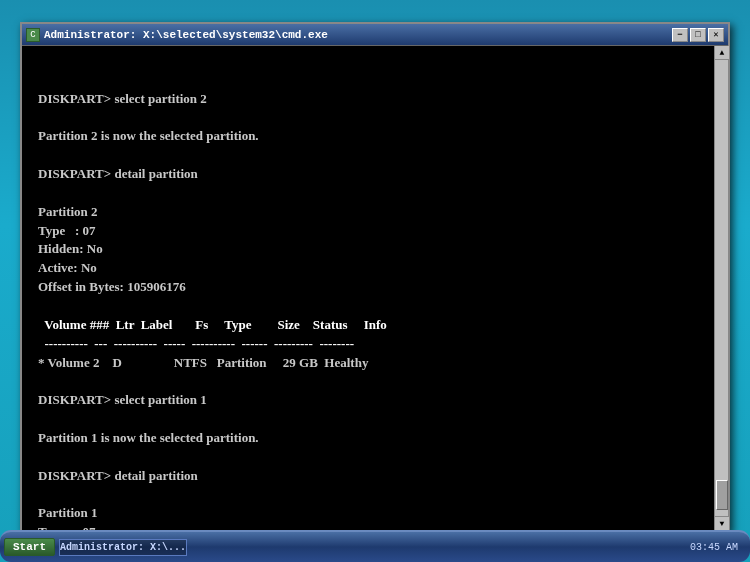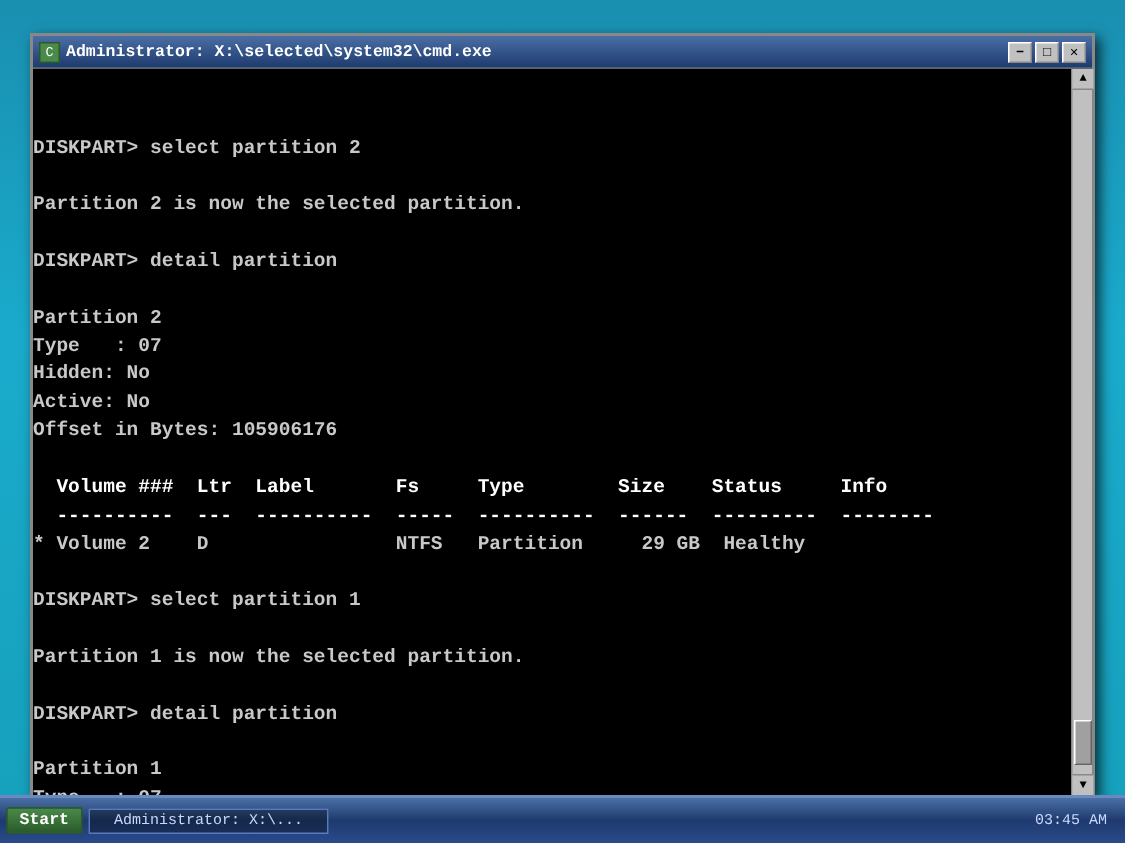--- a/index.html
+++ b/index.html
@@ -87,24 +87,24 @@
       align-items: center;
       justify-content: center;
       cursor: pointer;
       color: #000;
       font-weight: bold;
     }
 
     .terminal-body {
       background: #000000;
       color: #c8c8c8;
-      font-family: Liberation Mono, monospace;
+      font-family: Liberation Serif, serif;
       font-size: 13px;
       font-weight: bold;
-      padding: 6px 0;
+      padding: 6px 16px;
       height: calc(100% - 22px);
       overflow: hidden;
       line-height: 1.45;
       white-space: pre;
     }
 
     .scrollbar {
       position: absolute;
       right: 0;
       top: 22px;
@@ -172,18 +172,18 @@
     </div>
     <div class="terminal-body" id="terminal-content">
     <div style="display: block; min-height: 1.45em; color: rgb(200, 200, 200);">DISKPART&gt; select partition 2</div><div style="display: block; min-height: 1.45em;">&nbsp;</div><div style="display: block; min-height: 1.45em; color: rgb(200, 200, 200);">Partition 2 is now the selected partition.</div><div style="display: block; min-height: 1.45em;">&nbsp;</div><div style="display: block; min-height: 1.45em; color: rgb(200, 200, 200);">DISKPART&gt; detail partition</div><div style="display: block; min-height: 1.45em;">&nbsp;</div><div style="display: block; min-height: 1.45em; color: rgb(200, 200, 200);">Partition 2</div><div style="display: block; min-height: 1.45em; color: rgb(200, 200, 200);">Type   : 07</div><div style="display: block; min-height: 1.45em; color: rgb(200, 200, 200);">Hidden: No</div><div style="display: block; min-height: 1.45em; color: rgb(200, 200, 200);">Active: No</div><div style="display: block; min-height: 1.45em; color: rgb(200, 200, 200);">Offset in Bytes: 105906176</div><div style="display: block; min-height: 1.45em;">&nbsp;</div><div style="display: block; min-height: 1.45em; color: rgb(255, 255, 255);">  Volume ###  Ltr  Label       Fs     Type        Size    Status     Info</div><div style="display: block; min-height: 1.45em; color: rgb(255, 255, 255);">  ----------  ---  ----------  -----  ----------  ------  ---------  --------</div><div style="display: block; min-height: 1.45em; color: rgb(200, 200, 200);">* Volume 2    D                NTFS   Partition     29 GB  Healthy</div><div style="display: block; min-height: 1.45em;">&nbsp;</div><div style="display: block; min-height: 1.45em; color: rgb(200, 200, 200);">DISKPART&gt; select partition 1</div><div style="display: block; min-height: 1.45em;">&nbsp;</div><div style="display: block; min-height: 1.45em; color: rgb(200, 200, 200);">Partition 1 is now the selected partition.</div><div style="display: block; min-height: 1.45em;">&nbsp;</div><div style="display: block; min-height: 1.45em; color: rgb(200, 200, 200);">DISKPART&gt; detail partition</div><div style="display: block; min-height: 1.45em;">&nbsp;</div><div style="display: block; min-height: 1.45em; color: rgb(200, 200, 200);">Partition 1</div><div style="display: block; min-height: 1.45em; color: rgb(200, 200, 200);">Type   : 07</div></div>
     <div class="scrollbar">
       <div class="scrollbar-up">▲</div>
       <div class="scrollbar-thumb"></div>
       <div class="scrollbar-down">▼</div>
     </div>
   </div>
 
-  <div style="position:absolute; bottom:0; left:0; width:750px; height:32px; background: linear-gradient(180deg, #4a6fa5 0%, #1e3a6e 50%, #2a4a8a 100%); border-top: 2px solid #6a8abf; display:flex; align-items:center; padding:0 4px; gap:4px;">
+  <div style="position:absolute; bottom:0; left:0; width:750px; height:32px; background: linear-gradient(180deg, #4a6fa5 0%, #1e3a6e 50%, #2a4a8a 100%); border-top: 2px solid #6a8abf; display:flex; align-items:center; padding:0 4px; gap:4px;border-radius:11px;">
     <div style="background: linear-gradient(180deg, #4a8a4a 0%, #2a5a2a 100%); padding: 2px 8px; border: 1px solid #2a5a2a; border-radius: 2px; color:white; font-size:11px; font-weight:bold; font-family:'Courier New'; cursor:pointer;">Start</div>
-    <div style="background: rgba(0,0,0,0.3); padding:2px 16px; border: 1px solid #5a7abf; color:#c8d8ff; font-size:10px; font-family:'Courier New';">Administrator: X:\...</div>
+    <div style="background: rgba(0,0,0,0.3); padding:2px 0; border: 1px solid #5a7abf; color:#c8d8ff; font-size:10px; font-family:'Courier New';font-weight:bold;">Administrator: X:\...</div>
     <div style="margin-left:auto; color:#c8d8ff; font-size:10px; font-family:'Courier New'; padding-right:8px;">03:45 AM</div>
   </div>
 </div>
 
 </body></html>

